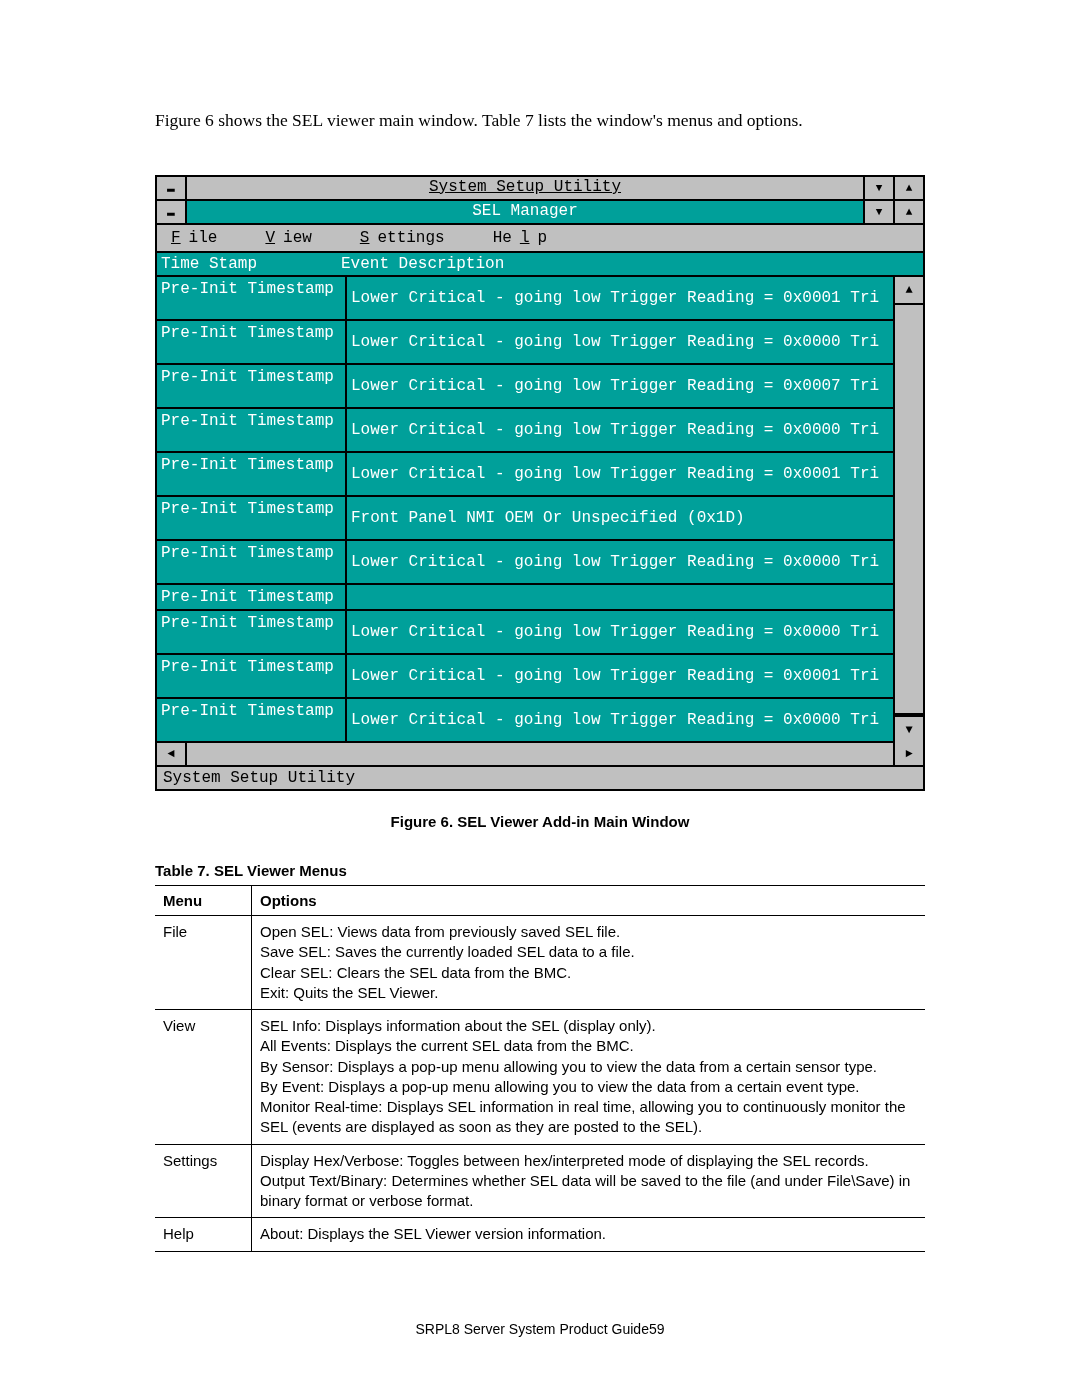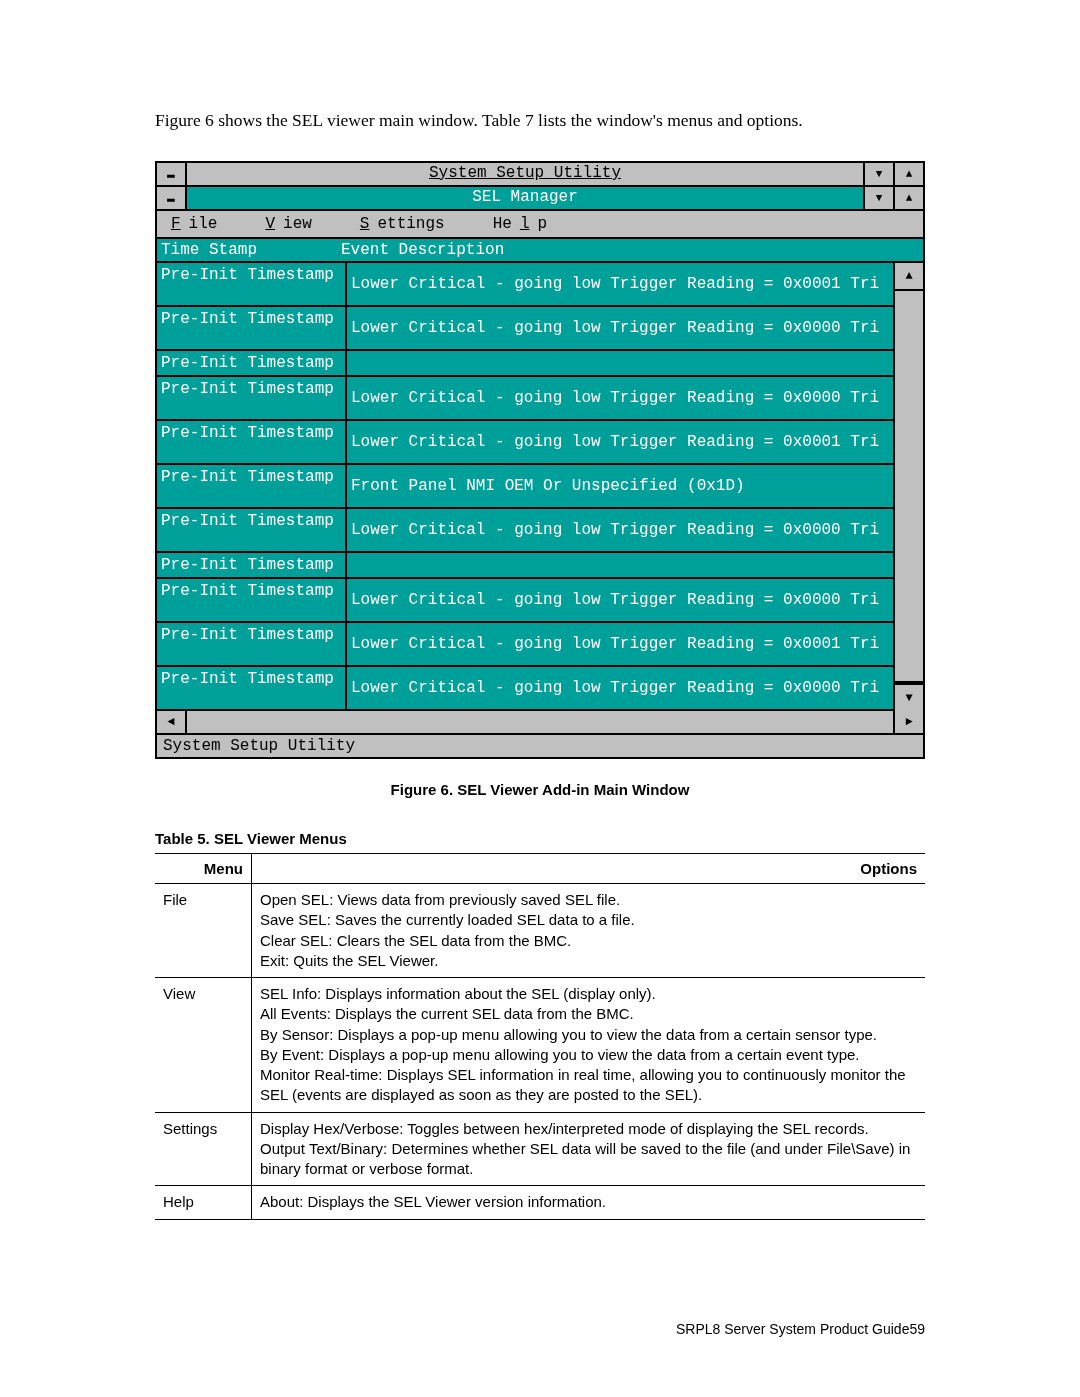--- a/index.html
+++ b/index.html
@@ -1,17 +1,17 @@
 <!DOCTYPE html>
 <html><head>
 <meta charset="utf-8">
 <style>
 html,body{margin:0;padding:0;font-family:"Times New Roman",serif;background:#fff;color:#000}
 .page{width:1080px;min-height:1397px;padding:110px 155px 60px 155px;box-sizing:border-box;position:relative}
-.intro{font-size:17.5px;margin-bottom:30px}
+.intro{font-size:17.5px;margin-bottom:44px}
 .ui{border:2px solid #000;font-family:"Courier New",monospace;font-size:16px;background:#00a09a}
 .titlebar{display:flex;border-bottom:2px solid #000}
 .titlebar-teal{background:#00a09a;color:#fff}
 .titlebar .sysbtn{width:28px;height:22px;border-right:2px solid #000;background:#c0c0c0;display:flex;align-items:center;justify-content:center;font-size:13px;color:#000}
 .titlebar .btn{width:28px;height:22px;border-left:2px solid #000;background:#c0c0c0;display:flex;align-items:center;justify-content:center;font-size:11px;color:#000}
 .titlebar .ttl{flex:1;text-align:center;padding:1px 0;background:#c0c0c0;color:#000;text-decoration:underline}
 .titlebar .ttl-teal{flex:1;text-align:center;padding:1px 16px;background:#00a09a;color:#fff}
 .menubar{background:#c0c0c0;border-bottom:2px solid #000;padding:4px 6px;display:flex;gap:32px}
 .menubar span{padding:0 4px}
 .u{text-decoration:underline}
@@ -27,24 +27,24 @@
 .scrollv .track{flex:1;border-bottom:2px solid #000}
 .scrollv .sb:last-child{border-top:2px solid #000;border-bottom:none}
 .hsb{display:flex;border-top:0}
 .hsb .sb{width:28px;height:22px;border-right:2px solid #000;background:#c0c0c0;display:flex;align-items:center;justify-content:center;font-size:12px}
 .hsb .track{flex:1;background:#c0c0c0}
 .hsb .sb:last-child{border-left:2px solid #000;border-right:none}
 .statusbar{background:#c0c0c0;border-top:2px solid #000;padding:2px 6px;color:#000}
 .caption{text-align:center;font-family:Arial,sans-serif;font-size:15px;font-weight:bold;margin:22px 0 32px}
 .tablecap{font-family:Arial,sans-serif;font-size:15px;font-weight:bold;margin:0 0 6px;padding-left:0}
 .menus{border-collapse:collapse;width:100%;font-family:Arial,sans-serif;font-size:15px}
-.menus th{border-top:1px solid #000;border-bottom:1px solid #000;text-align:right;padding:6px 8px}
+.menus th{border-top:1px solid #000;border-bottom:1px solid #000;text-align:left;padding:6px 8px}
 .menus td{border-bottom:1px solid #000;padding:6px 8px;vertical-align:top;line-height:1.35}
 .menus td:first-child,.menus th:first-child{width:80px;border-right:1px solid #000}
-.footer{position:absolute;bottom:60px;left:155px;right:155px;display:flex;justify-content:flex-end;font-family:Arial,sans-serif;font-size:14px}
+.footer{position:absolute;bottom:60px;left:155px;right:155px;display:flex;justify-content:center;font-family:Arial,sans-serif;font-size:14px}
 </style>
 </head>
 <body>
 
 <div class="page">
   <div class="intro">Figure 6 shows the SEL viewer main window.  Table 7 lists the window's menus and options.</div>
 
   <div class="ui">
     <div class="titlebar">
       <div class="sysbtn">▬</div>
@@ -73,20 +73,21 @@
           <div class="row">
             <div class="c1">Pre-Init Timestamp</div>
             <div class="c2">Lower Critical - going low Trigger Reading = 0x0001 Tri</div>
           </div>
           <div class="row">
             <div class="c1">Pre-Init Timestamp</div>
             <div class="c2">Lower Critical - going low Trigger Reading = 0x0000 Tri</div>
           </div>
           <div class="row">
             <div class="c1">Pre-Init Timestamp</div>
+            <div class="c2">Lower Critical - going low Trigger Reading = 0x0007 Tri</div>
           </div>
           <div class="row">
             <div class="c1">Pre-Init Timestamp</div>
             <div class="c2">Lower Critical - going low Trigger Reading = 0x0000 Tri</div>
           </div>
           <div class="row">
             <div class="c1">Pre-Init Timestamp</div>
             <div class="c2">Lower Critical - going low Trigger Reading = 0x0001 Tri</div>
           </div>
           <div class="row">
@@ -122,21 +123,21 @@
     <div class="hsb">
       <div class="sb">◄</div>
       <div class="track"></div>
       <div class="sb">►</div>
     </div>
     <div class="statusbar">System Setup Utility</div>
   </div>
 
   <div class="caption">Figure 6.  SEL Viewer Add-in Main Window</div>
 
-  <div class="tablecap">Table 5.      SEL Viewer Menus</div>
+  <div class="tablecap">Table 7.      SEL Viewer Menus</div>
   <table class="menus">
     <thead>
         <tr>
       <th>Menu</th>
       <th>Options</th>
     </tr>
       </thead>
     <tbody id="mtbody">
         <tr>
           <td>File</td>

